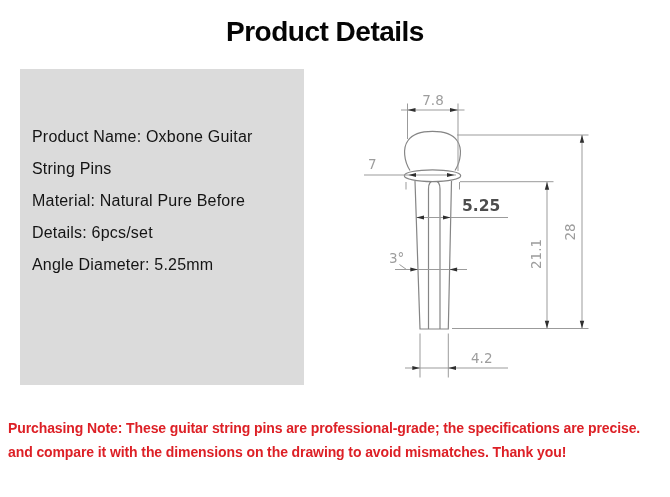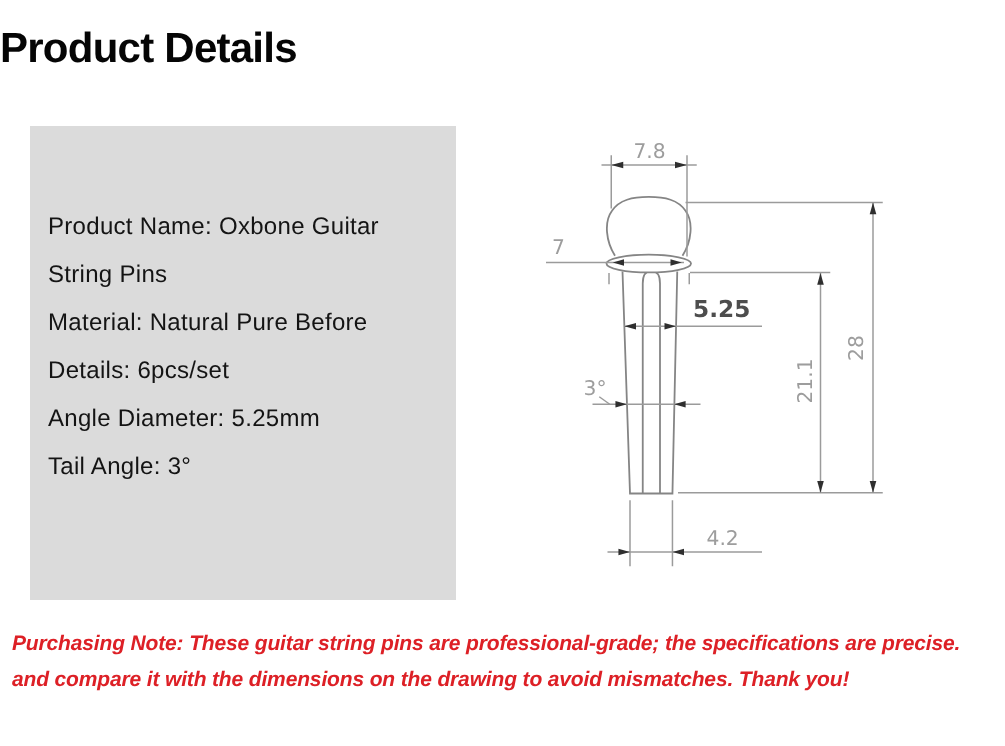--- a/index.html
+++ b/index.html
@@ -2,58 +2,57 @@
 <html><head>
 <meta charset="utf-8">
 <style>
   html,body{margin:0;padding:0;background:#fff;}
   #page{
     position:relative;width:670px;height:497px;overflow:hidden;
     background:#fff;font-family:"Liberation Sans",sans-serif;
   }
   #title{
     position:absolute;top:16px;left:0;width:650px;
-    font-size:28px;font-weight:bold;
+    text-align:center;font-size:28px;font-weight:bold;
     letter-spacing:-0.5px;color:#050505;
   }
   #spec-box{
-    position:absolute;left:20px;top:84px;width:284px;height:316px;
+    position:absolute;left:20px;top:69px;width:284px;height:316px;
     background:#dbdbdb;box-sizing:border-box;padding:52px 20px 0 12px;
   }
   .spec-line{
     font-size:16px;line-height:32px;color:#141414;letter-spacing:0.2px;
     white-space:nowrap;
   }
   #drawing-svg{position:absolute;left:0;top:0;}
   #note{
     position:absolute;left:8px;top:416px;width:660px;
     font-weight:bold;font-size:14px;line-height:24px;letter-spacing:-0.1px;
   }
-  .note-line{white-space:nowrap;font-style:italic;}
+  .note-line{white-space:nowrap;}
   .dim-text{
     font-family:"DejaVu Sans",sans-serif;font-size:13.5px;
   }
   .dim-text-bold{
     font-family:"DejaVu Sans",sans-serif;font-size:15.5px;font-weight:bold;
   }
 </style>
 </head>
 <body>
 
 <div id="page">
 
   <div id="title">Product Details</div>
 
   <div id="spec-box">
     <div class="spec-line">Product Name: Oxbone Guitar</div>
     <div class="spec-line">String Pins</div>
     <div class="spec-line">Material: Natural Pure Before</div>
     <div class="spec-line">Details: 6pcs/set</div>
     <div class="spec-line">Angle Diameter: 5.25mm</div>
-    <div class="spec-line">Tail Angle: 3°</div>
   </div>
 
   <svg id="drawing-svg" width="670" height="497" viewBox="0 0 670 497">
 
     <g stroke="#858585" stroke-width="1.2" fill="none">
 
       <path d="M415,181 L420,329 L448.3,329 L451.5,181" fill="#ffffff"></path>
 
       <path d="M428.5,329 L428.5,189 Q428.5,180.6 434.2,180.6 Q440,180.6 440,189 L440,329"></path>
 

